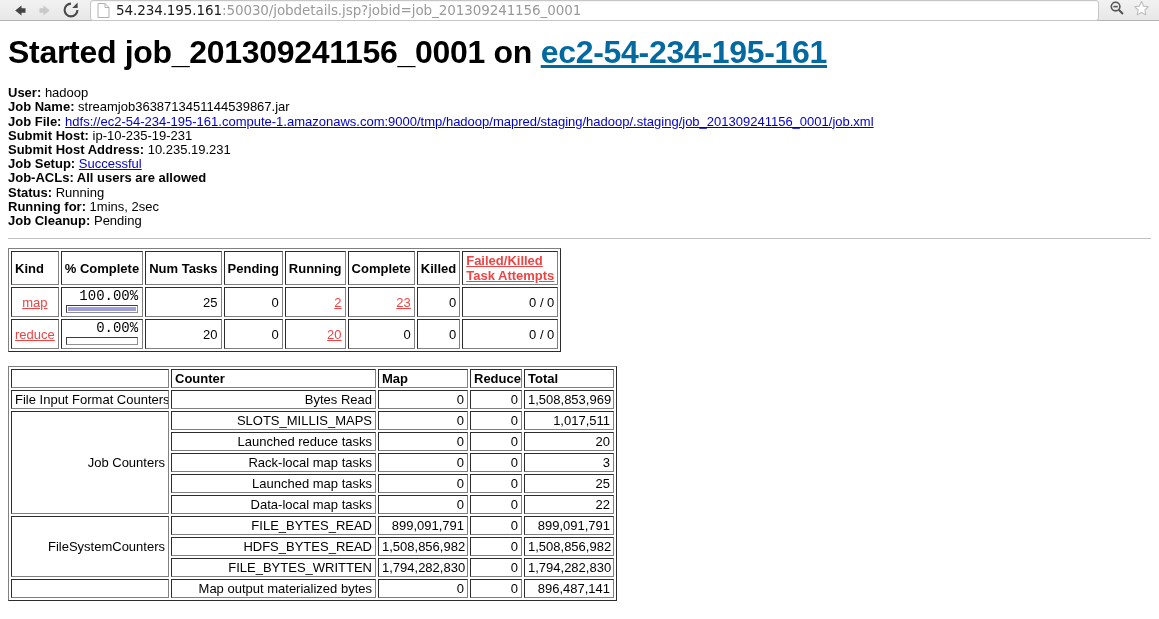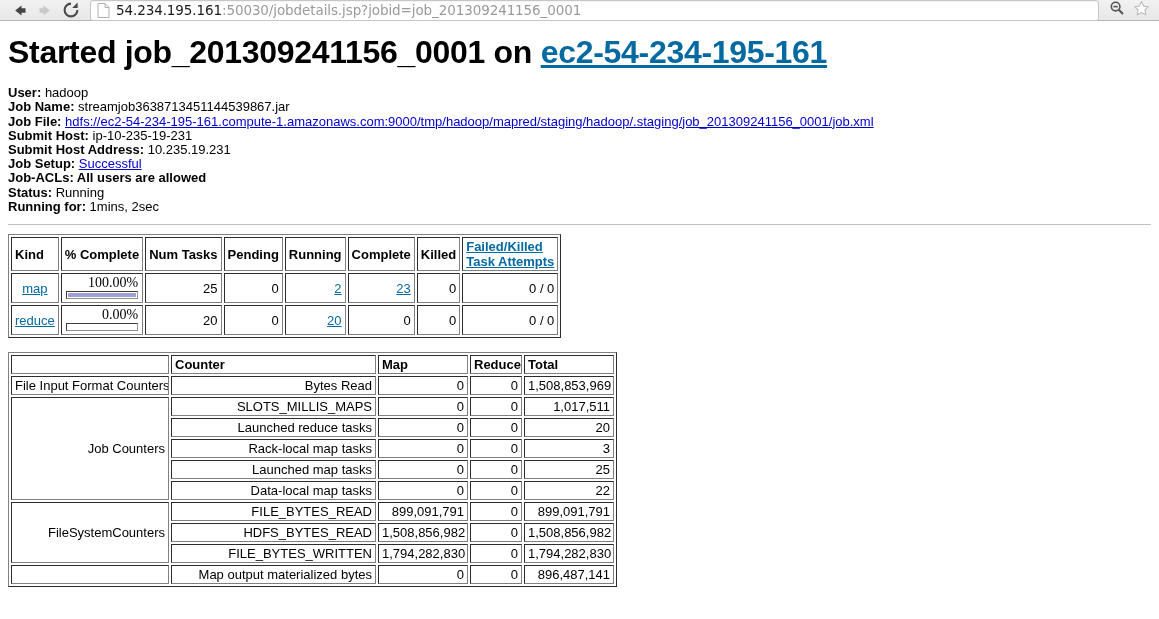--- a/index.html
+++ b/index.html
@@ -125,32 +125,32 @@
     padding: 1px 3px;
     vertical-align: middle;
   }
   table.classic th {
     font-weight: bold;
     text-align: left;
     white-space: nowrap;
   }
   table.classic th a,
   table.classic td a {
-    color: #0369a1;
+    color: #ef4444;
     text-decoration: underline;
   }
 
   
   #tasks-table { margin-left: 0; }
   #tasks-table td { text-align: right; white-space: nowrap; }
   #tasks-table td.kind { text-align: center; }
   #tasks-table td.pct { padding: 1px 4px 3px 4px; width: 70px; }
 
   .pct-label {
-    font-family: Liberation Serif, serif;
+    font-family: Liberation Mono, monospace;
     font-size: 14px;
     text-align: right;
     display: block;
     line-height: 15px;
   }
   .bar-outer {
     border: 1px inset #909090;
     background: #ffffff;
     height: 8px;
     padding: 1px;
@@ -249,20 +249,21 @@
   <div class="meta" id="meta-list">
       <div><b>User:</b> <span>hadoop</span></div>
       <div><b>Job Name:</b> <span>streamjob3638713451144539867.jar</span></div>
       <div><b>Job File:</b> <a href="#">hdfs://ec2-54-234-195-161.compute-1.amazonaws.com:9000/tmp/hadoop/mapred/staging/hadoop/.staging/job_201309241156_0001/job.xml</a></div>
       <div><b>Submit Host:</b> <span>ip-10-235-19-231</span></div>
       <div><b>Submit Host Address:</b> <span>10.235.19.231</span></div>
       <div><b>Job Setup:</b> <a href="#">Successful</a></div>
       <div><b>Job-ACLs: All users are allowed</b></div>
       <div><b>Status:</b> <span>Running</span></div>
       <div><b>Running for:</b> <span>1mins, 2sec</span></div>
+      <div><b>Job Cleanup:</b> <span>Pending</span></div>
     </div>
 
   <hr class="sep">
 
   <table class="classic" id="tasks-table">
     <thead>
       <tr id="tasks-head-row">
           <th>Kind</th>
           <th>% Complete</th>
           <th>Num Tasks</th>

